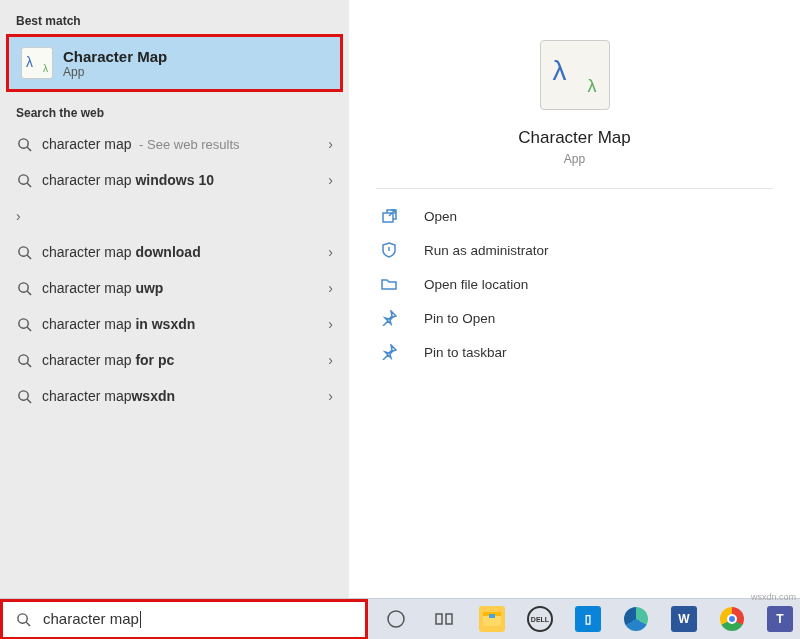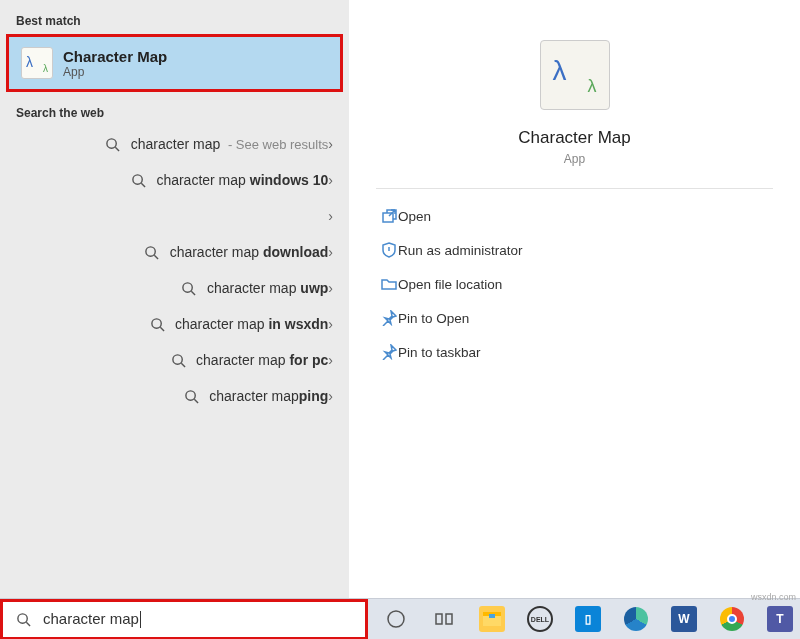--- a/index.html
+++ b/index.html
@@ -16,40 +16,40 @@
     width: 32px; height: 32px; background: #fafaf4; border: 1px solid #ccc; border-radius: 3px;
     display: flex; align-items: center; justify-content: center; margin-right: 10px; position: relative;
   }
   .best-match-icon::before { content: "λ"; color: #3b6fc4; font-size: 14px; position: absolute; left: 4px; top: 6px; }
   .best-match-icon::after { content: "λ"; color: #5aa85a; font-size: 10px; position: absolute; right: 4px; bottom: 4px; }
   .best-match-text .title { font-size: 15px; font-weight: 600; color: #222; }
   .best-match-text .sub { font-size: 12px; color: #555; }
   .web-list { display: flex; flex-direction: column; }
   .web-item {
     display: flex; align-items: center; padding: 0 16px; height: 36px; font-size: 14px;
-    color: #333; justify-content: flex-end;
+    color: #333; justify-content: space-between;
   }
   .web-item .left { display: flex; align-items: center; gap: 10px; }
   .web-item .label { white-space: nowrap; }
   .web-item .label b { font-weight: 600; }
   .web-item .hint { color: #888; font-size: 13px; margin-left: 4px; }
   .chevron { color: #666; font-size: 14px; }
   .search-mag { width: 16px; height: 16px; display: inline-flex; align-items: center; justify-content: center; }
   .search-mag svg { width: 15px; height: 15px; }
   .right-app-icon {
     width: 70px; height: 70px; background: #f5f4ee; border: 1px solid #ccc; border-radius: 4px;
     display: flex; align-items: center; justify-content: center; position: relative;
   }
   .right-app-icon::before { content: "λ"; color: #3b6fc4; font-size: 28px; position: absolute; left: 12px; top: 14px; }
   .right-app-icon::after { content: "λ"; color: #5aa85a; font-size: 18px; position: absolute; right: 12px; bottom: 12px; }
   .right-title { font-size: 17px; color: #222; margin-top: 18px; }
   .right-sub { font-size: 12px; color: #888; margin-top: 4px; }
   .right-divider { width: 88%; height: 1px; background: #e2e2e2; margin-top: 22px; }
   .actions { width: 88%; margin-top: 10px; display: flex; flex-direction: column; }
-  .action-item { display: flex; align-items: center; gap: 0; padding: 8px 4px; font-size: 13.5px; color: #333; }
+  .action-item { display: flex; align-items: center; gap: 26px; padding: 8px 4px; font-size: 13.5px; color: #333; }
   .action-icon { width: 18px; height: 18px; display: flex; align-items: center; justify-content: center; color: #4a8bce; }
   .action-icon svg { width: 16px; height: 16px; }
   .taskbar {
     position: absolute; bottom: 0; left: 0; right: 0; height: 41px; background: #dfe4ec;
     display: flex; align-items: center; border-top: 1px solid #c8cdd6;
   }
   .search-box {
     width: 380px; height: 41px; background: #fff; display: flex; align-items: center;
     padding: 0 12px; border: 3px solid #d11; gap: 12px;
   }
@@ -151,21 +151,21 @@
           <span class="chevron">›</span>
         </div>
         <div class="web-item">
           <div class="left">
             <span class="search-mag">
               <svg viewBox="0 0 16 16" fill="none" stroke="#555" stroke-width="1.5">
                 <circle cx="7" cy="7" r="5"></circle>
                 <line x1="11" y1="11" x2="15" y2="15"></line>
               </svg>
             </span>
-            <span class="label">character map<b>ping</b></span>
+            <span class="label">character map<b>wsxdn</b></span>
           </div>
           <span class="chevron">›</span>
         </div>
       </div>
   </div>
 
   <div class="right-pane">
     <div class="right-app-icon"></div>
     <div class="right-title">Character Map</div>
     <div class="right-sub">App</div>

